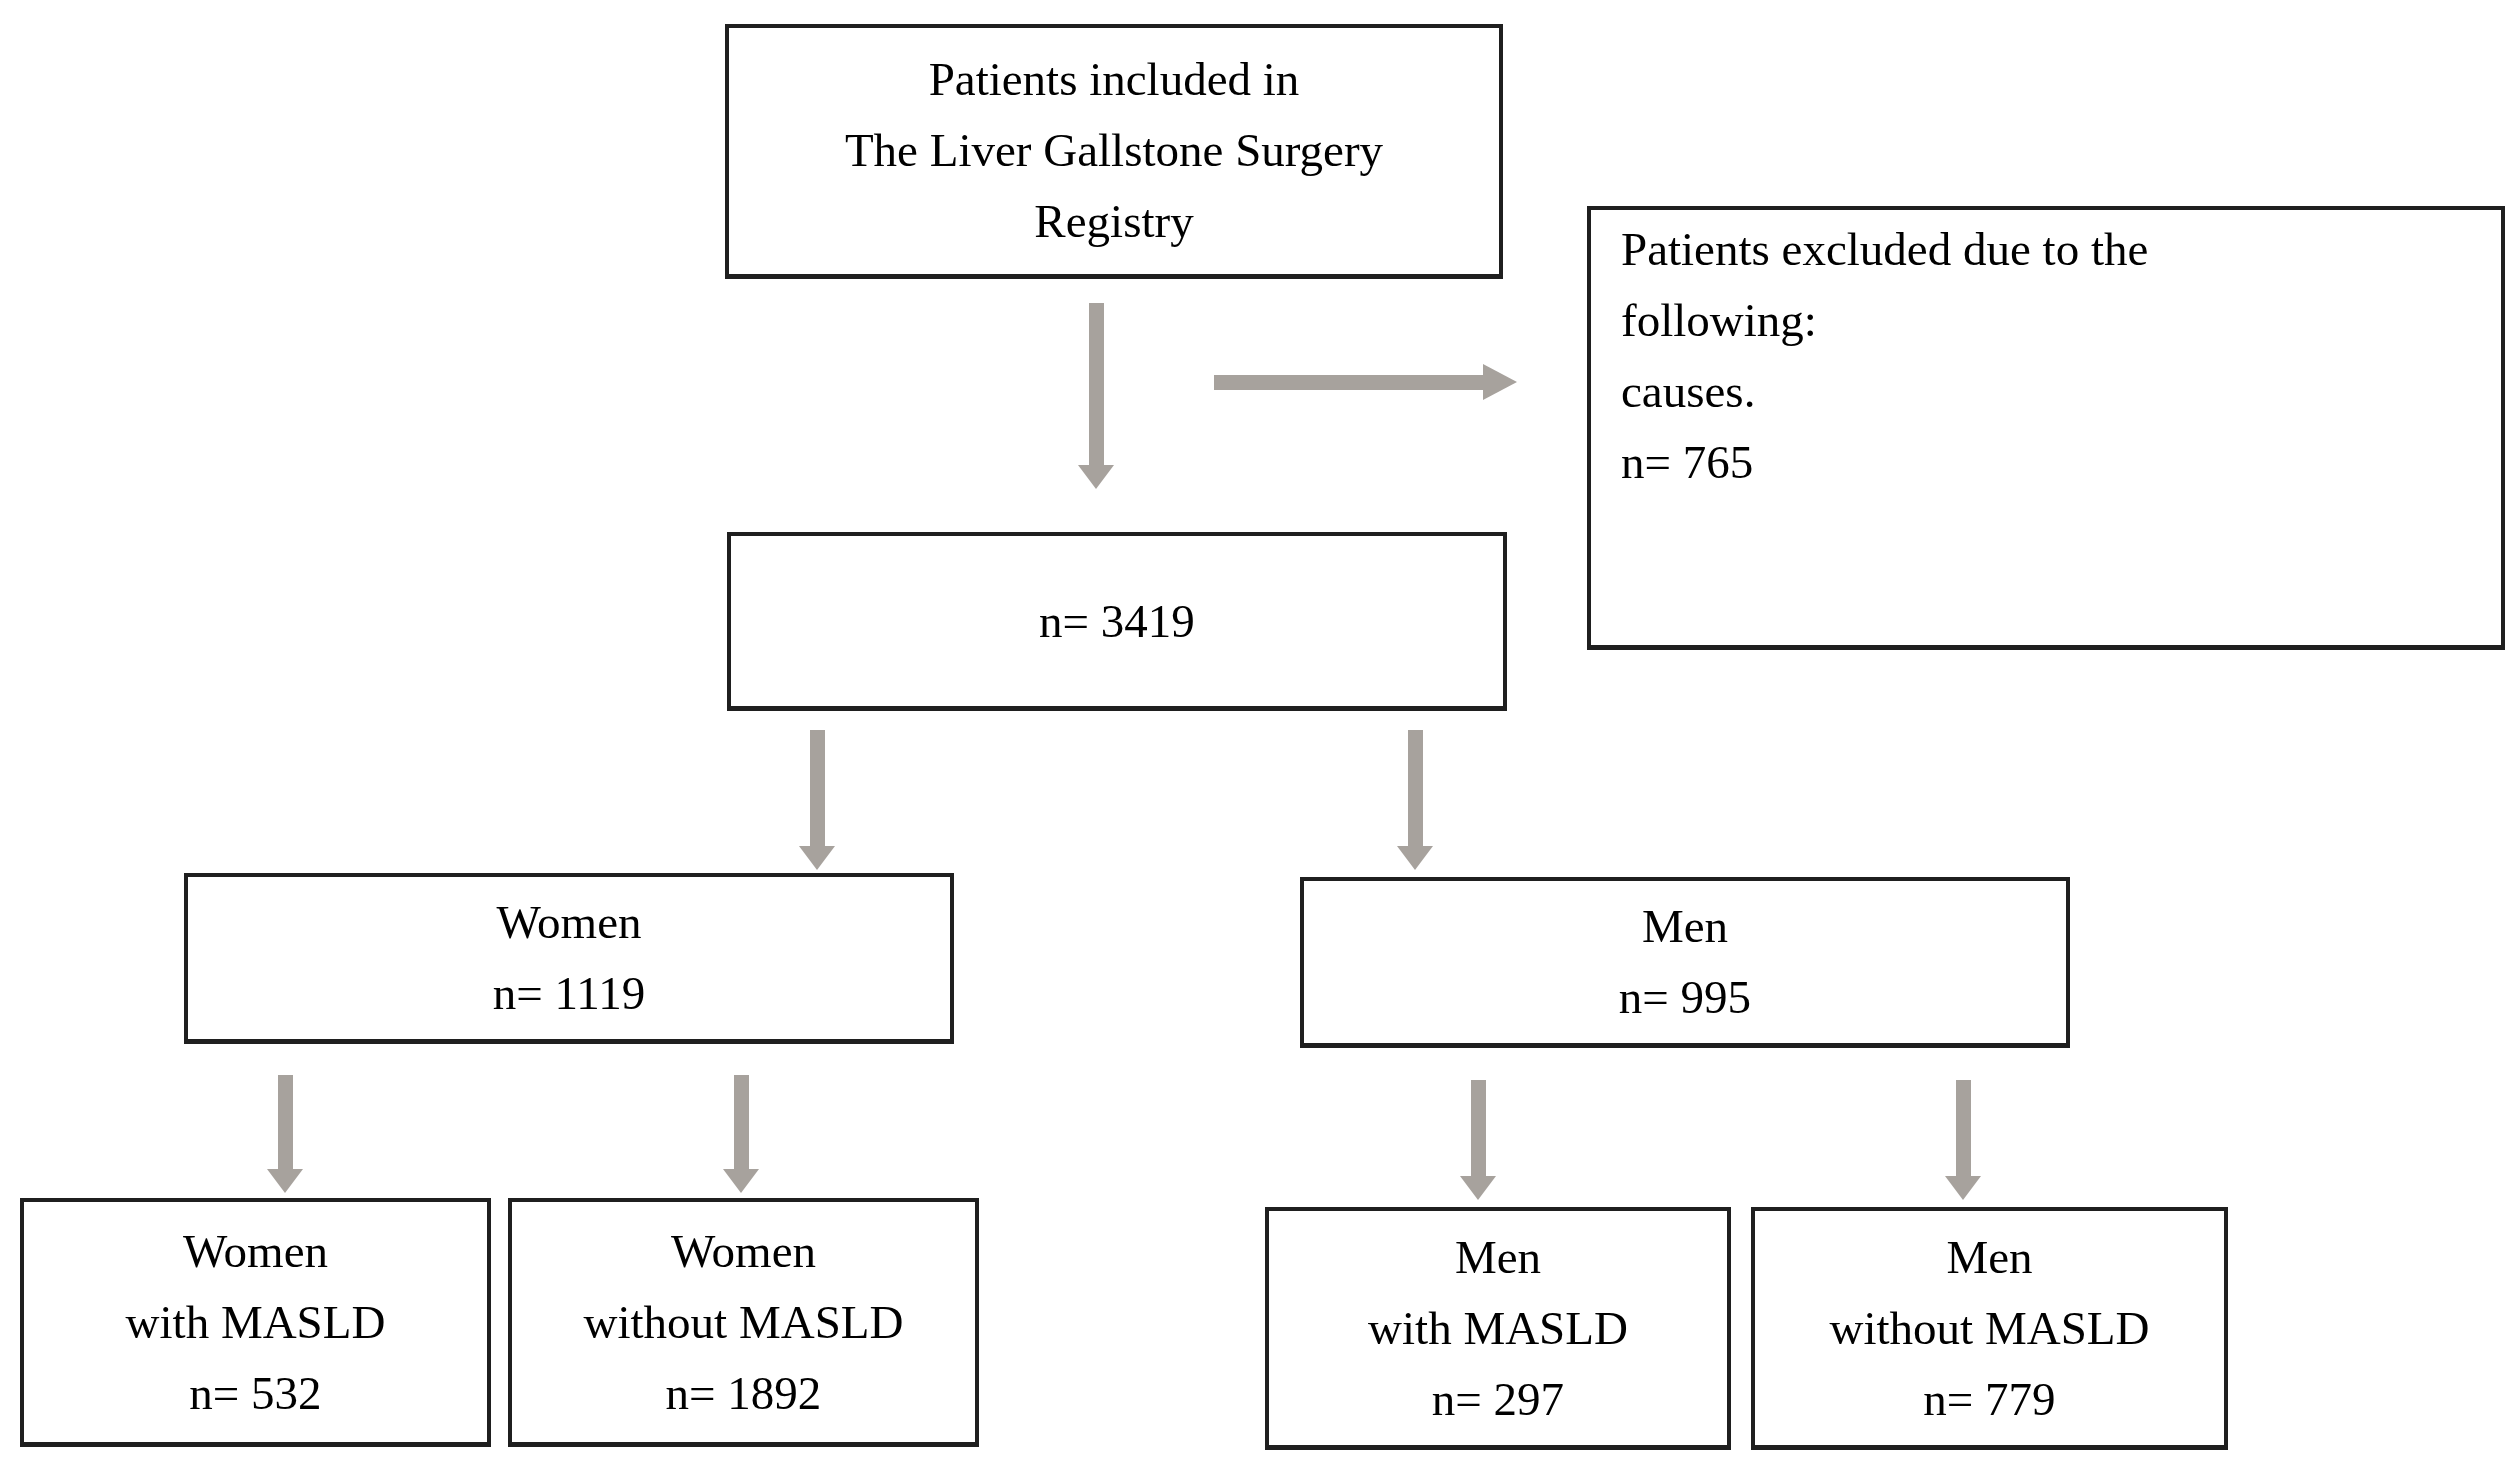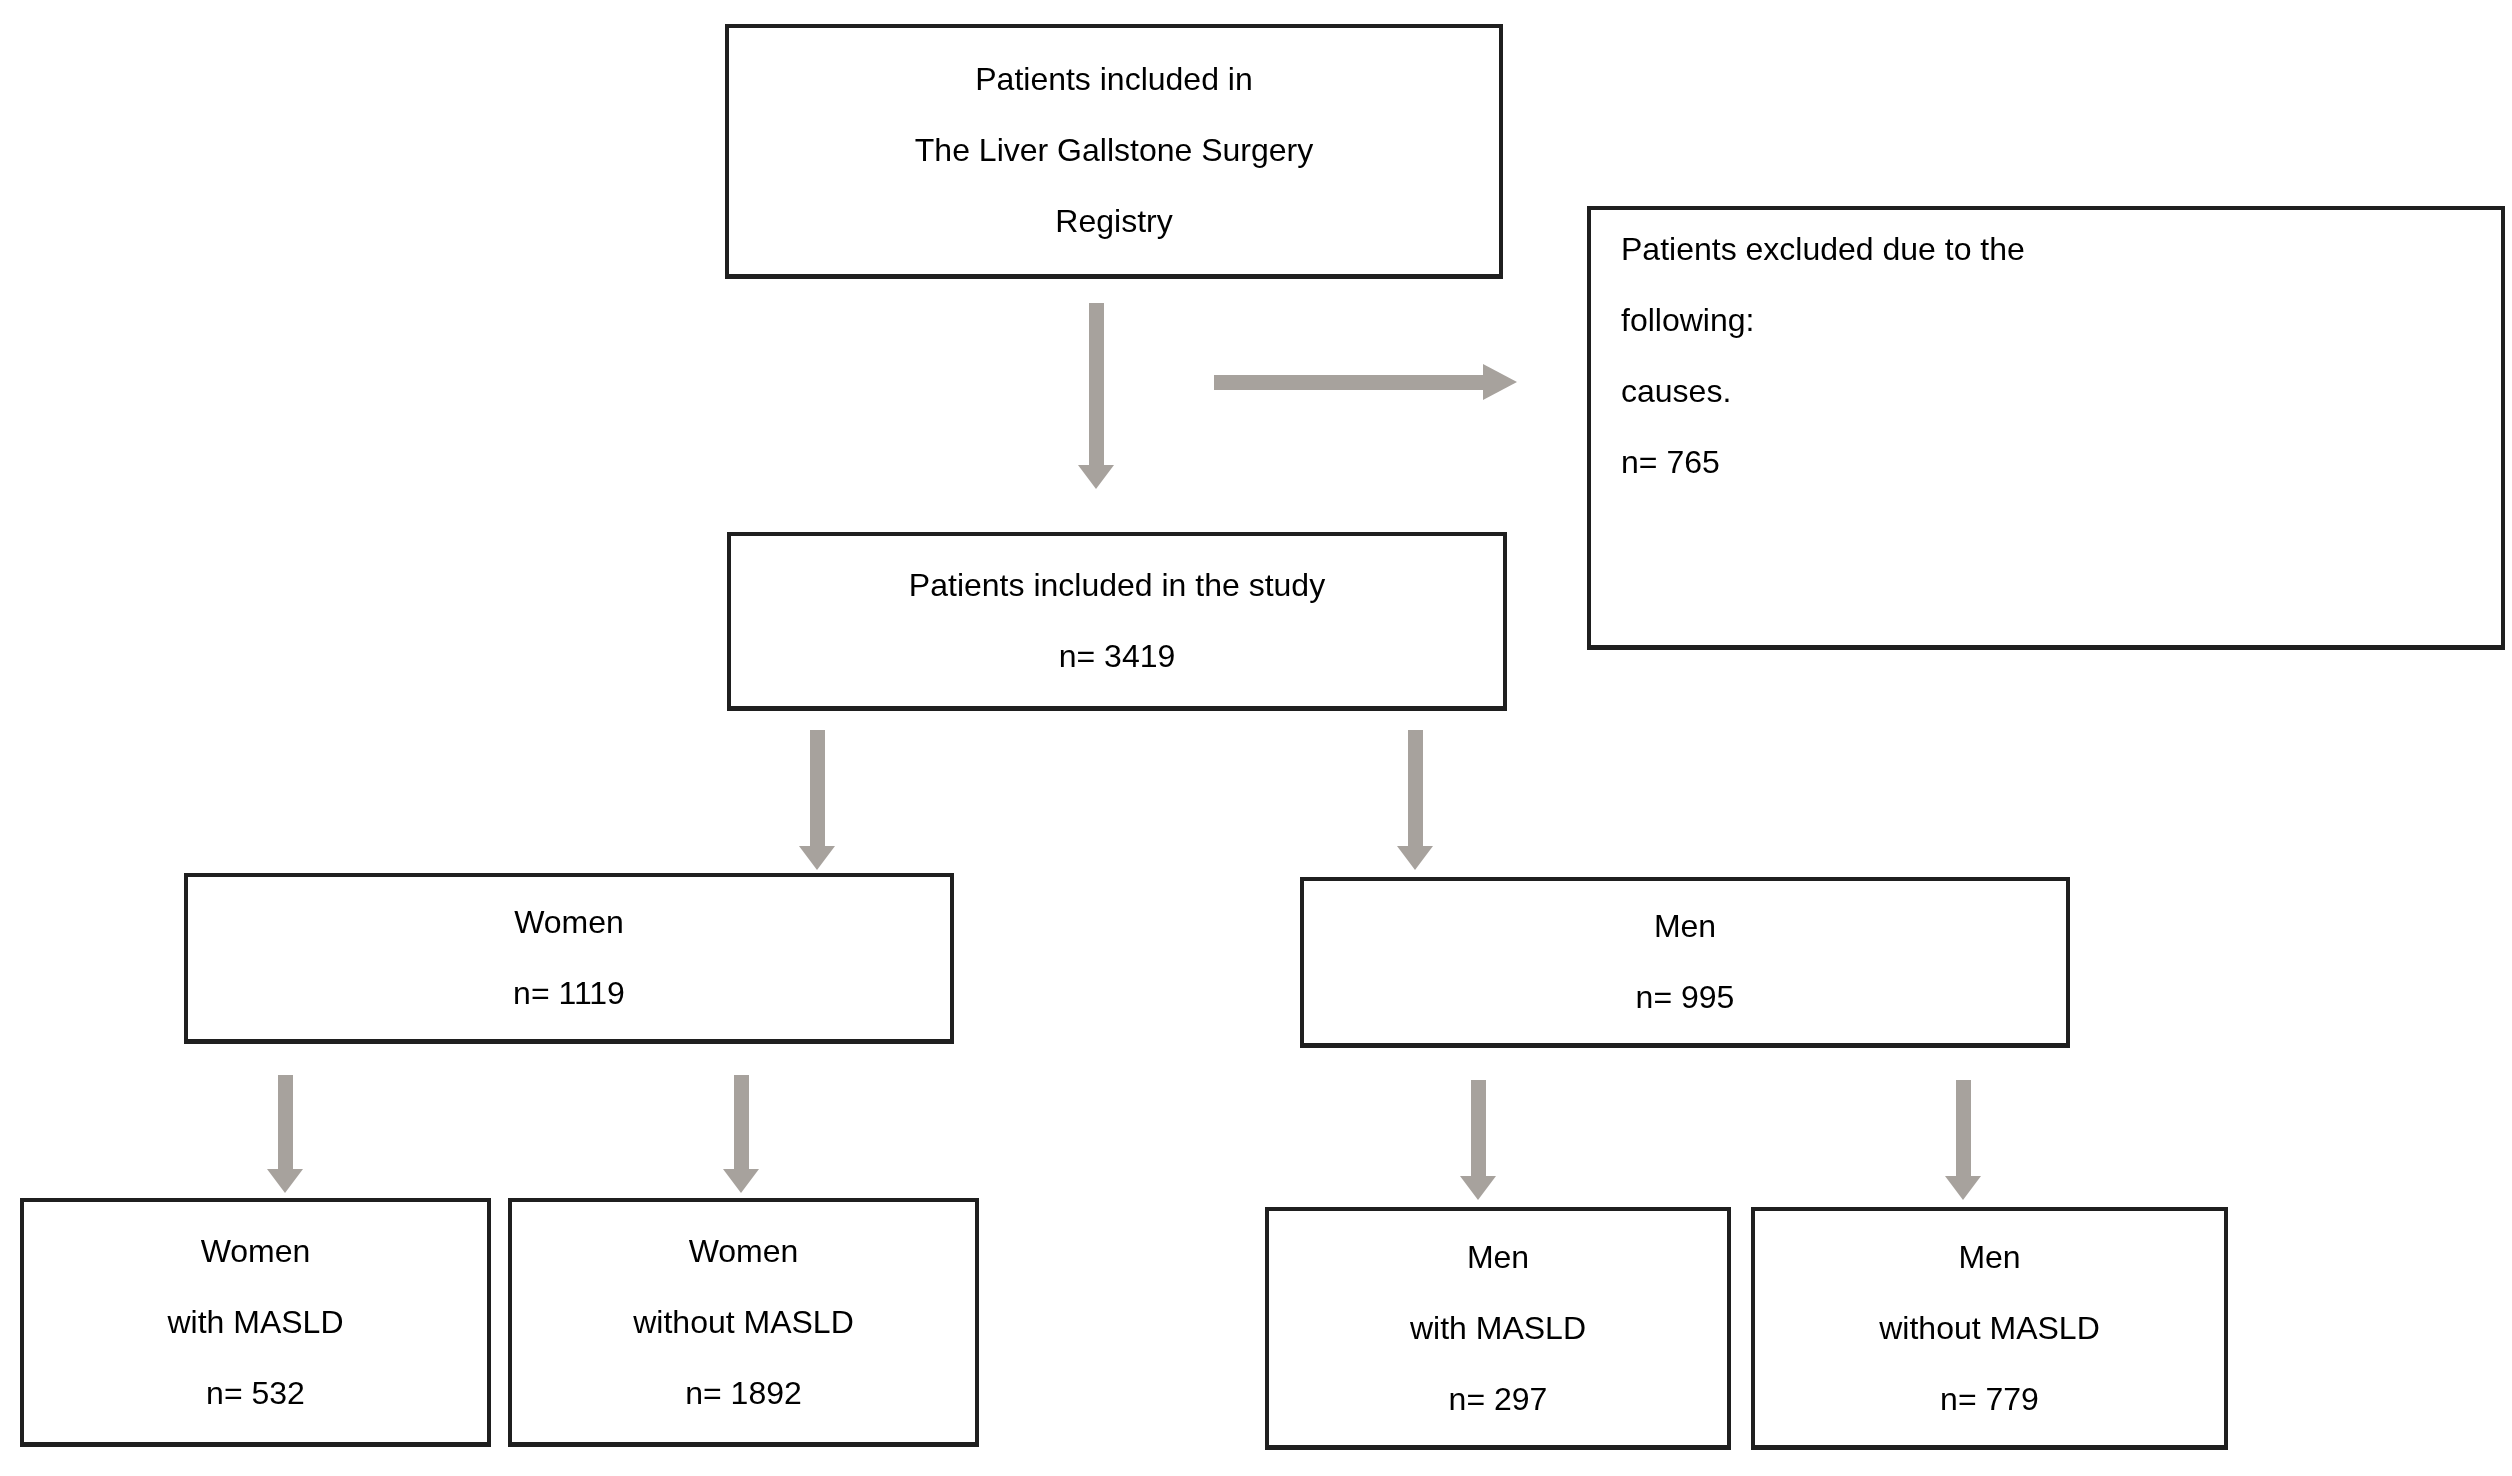--- a/index.html
+++ b/index.html
@@ -7,22 +7,22 @@
     --text:#000000;
     --box-border:#1f1f1f;
     --arrow:#a7a29d;
   }
   html,body{margin:0;padding:0;background:var(--background);}
   #figure{
     position:relative;
     width:2512px;
     height:1477px;
     background:var(--background);
-    font-family:Liberation Sans, sans-serif;
-    font-size:32px;
+    font-family:Liberation Serif, serif;
+    font-size:47px;
     line-height:71px;
     color:var(--text);
     overflow:hidden;
   }
   .box{
     position:absolute;
     box-sizing:border-box;
     border:4.3px solid var(--box-border);
     border-bottom-width:5.7px;
     background:var(--background);
@@ -77,21 +77,20 @@
   </div>
 
   <div class="box left-align" style="left:1587px;top:206px;width:918px;height:444px;">
     <div class="tline">Patients excluded due to the</div>
     <div class="tline">following:</div>
     <div class="tline">causes.</div>
     <div class="tline">n= 765</div>
   </div>
 
   <div class="box" style="left:727px;top:532px;width:780px;height:179px;">
-    <div class="tline">Patients included in the study</div>
     <div class="tline">n= 3419</div>
   </div>
 
   <div class="box" style="left:184px;top:873px;width:770px;height:171px;">
     <div class="tline">Women</div>
     <div class="tline">n= 1119</div>
   </div>
 
   <div class="box" style="left:1300px;top:877px;width:770px;height:171px;">
     <div class="tline">Men</div>

